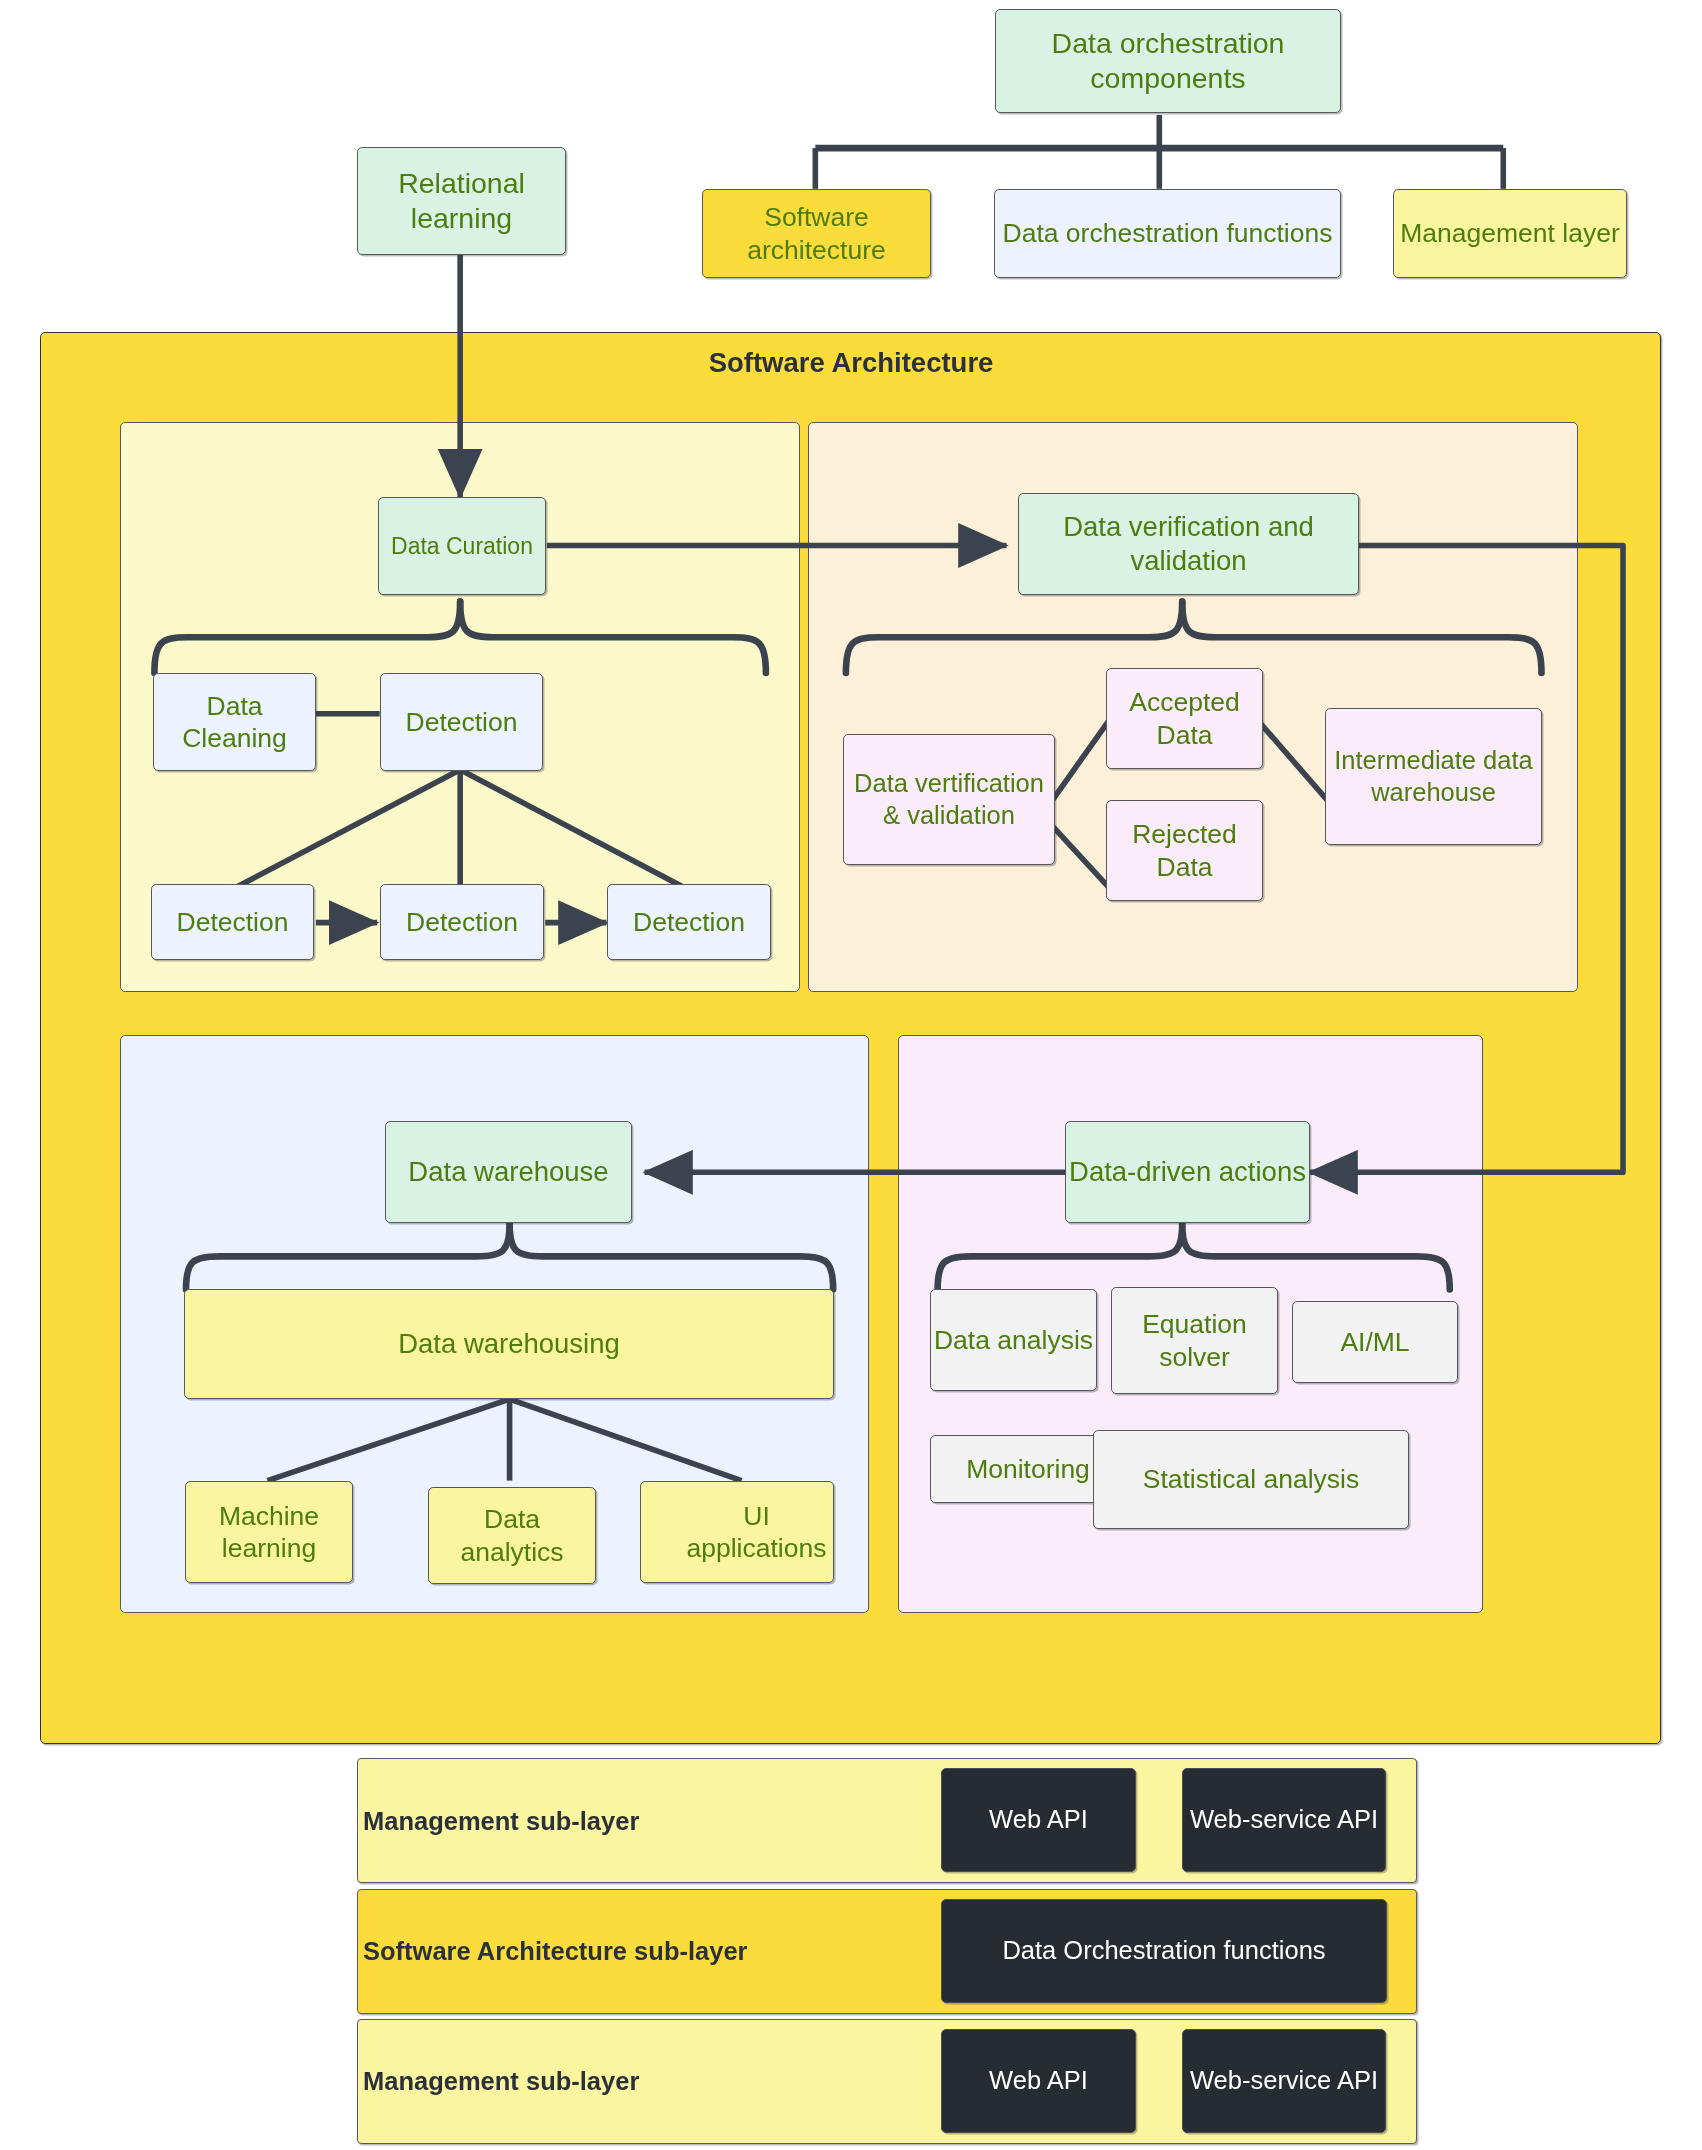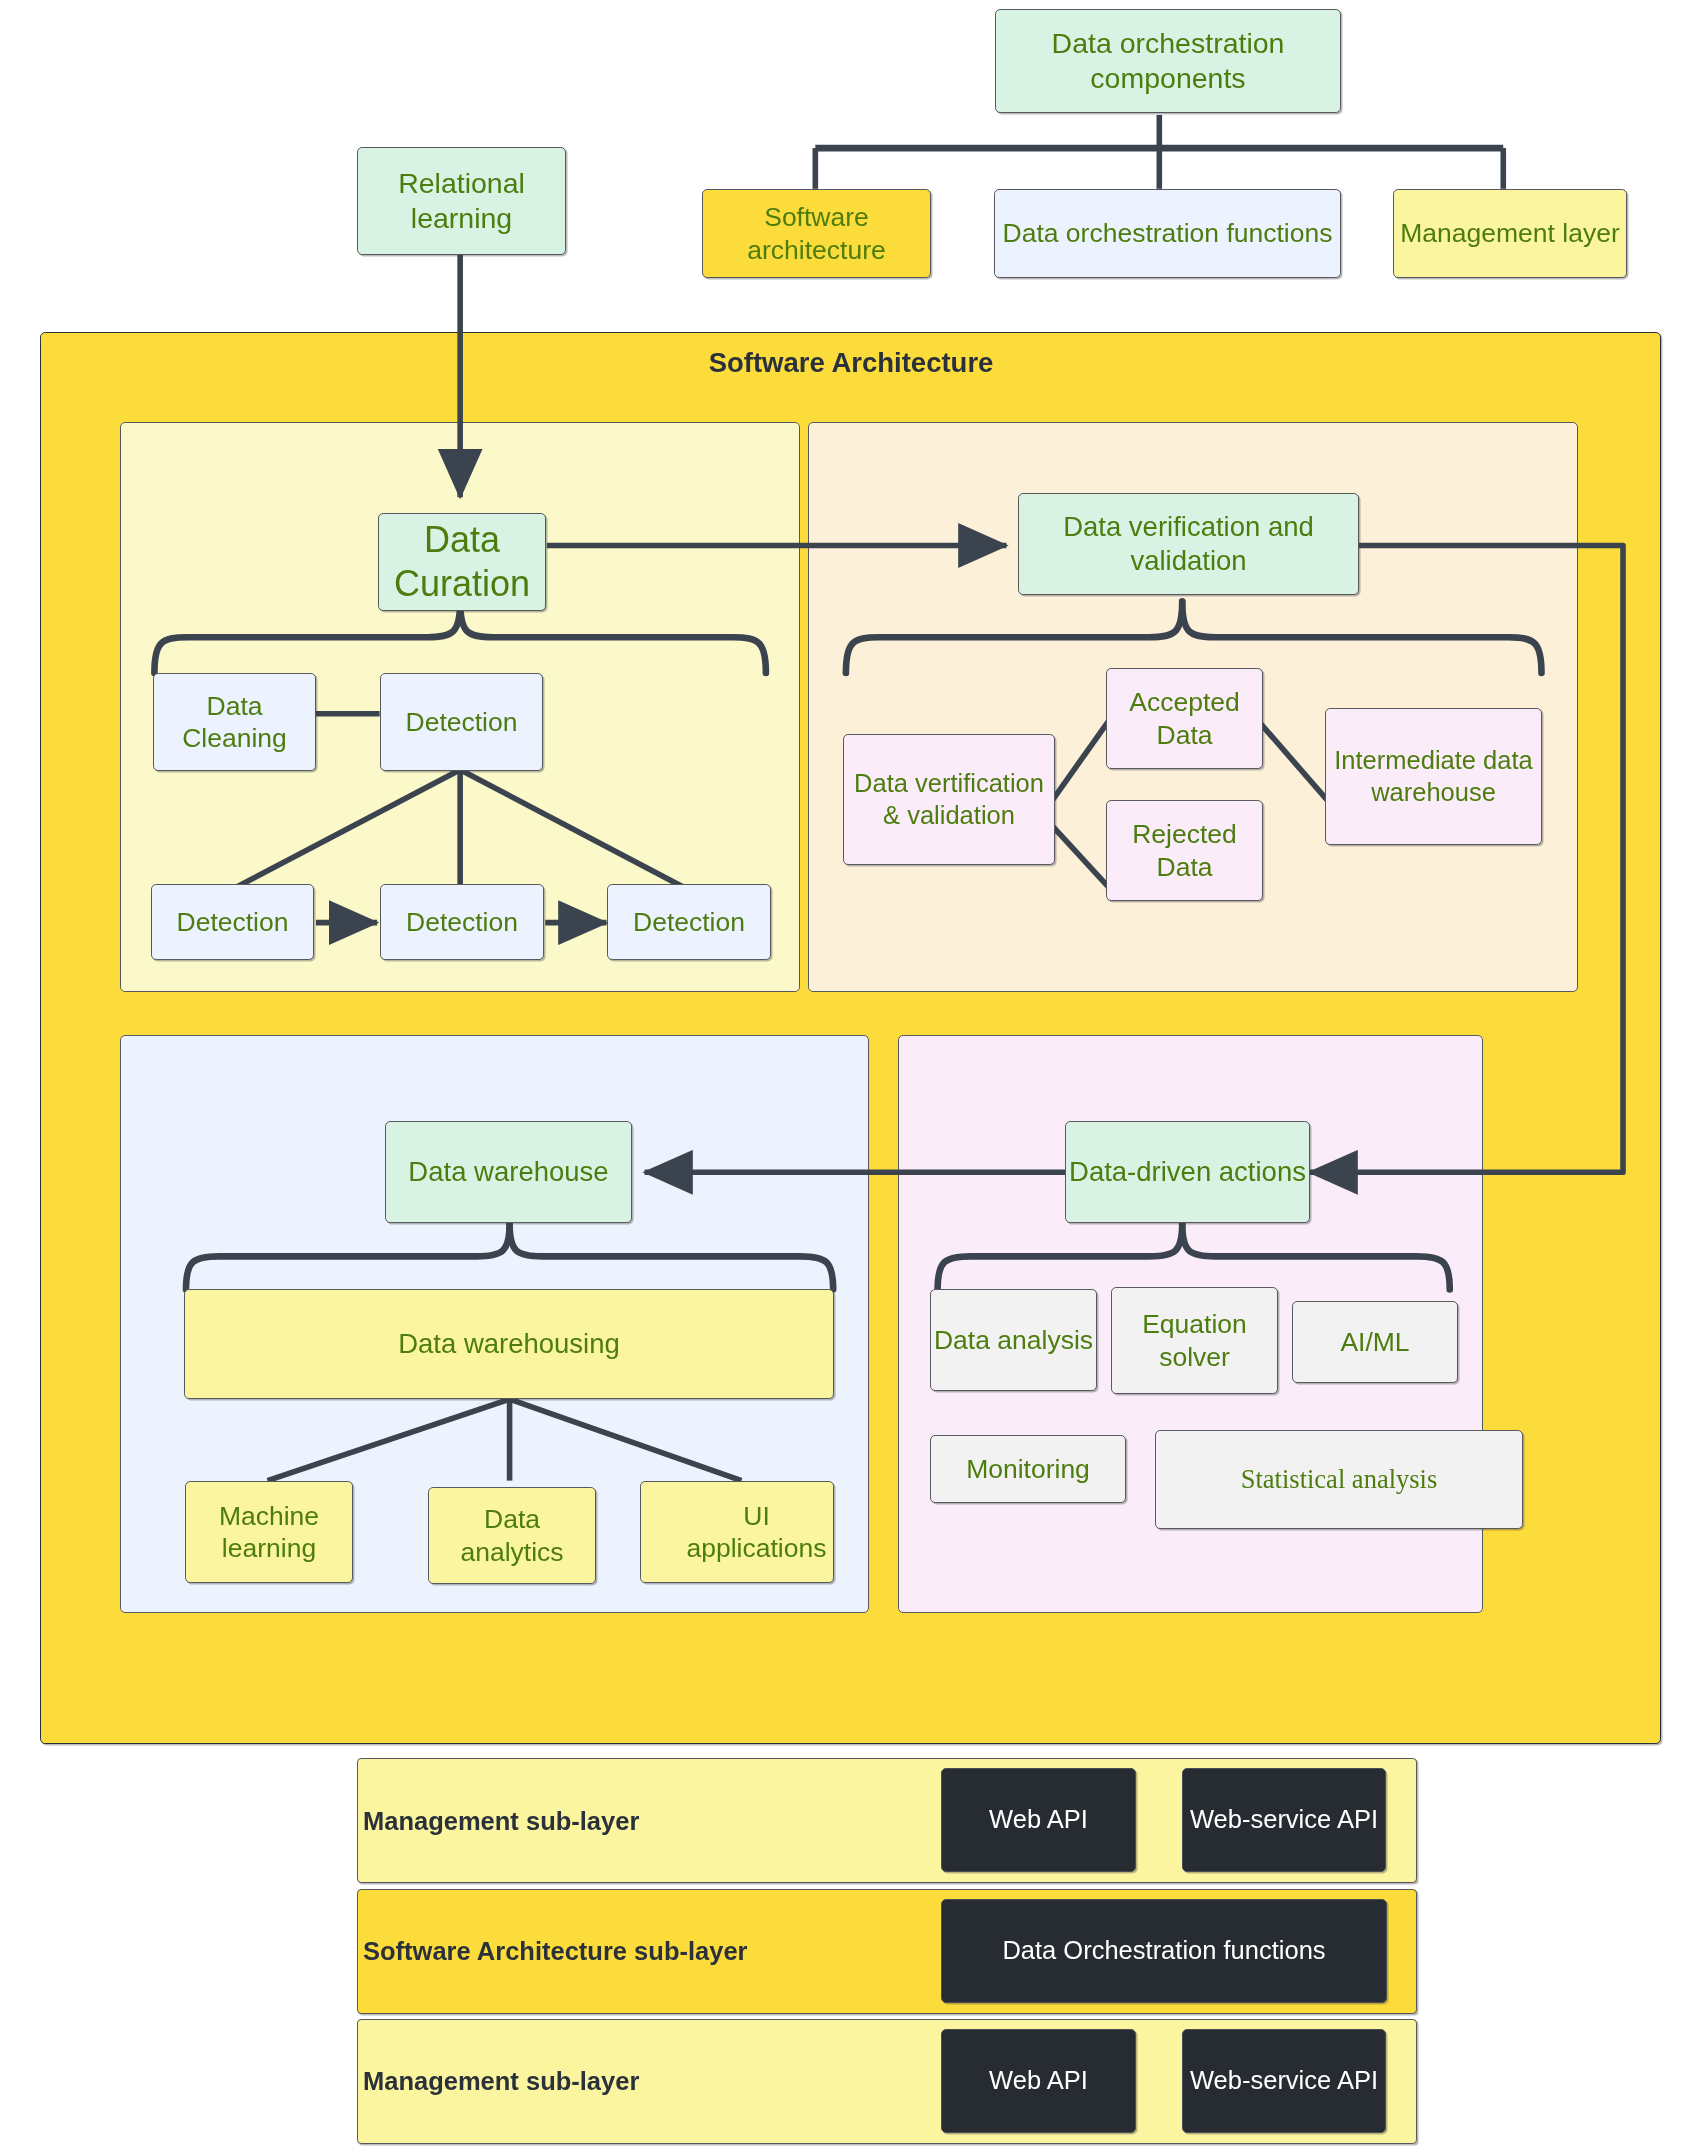--- a/index.html
+++ b/index.html
@@ -107,21 +107,21 @@
   </div>
 
   <div class="container yellowDeep" style="left:40px;top:332px;background:#fcdc3b;width:1621px;height:1412px;"></div>
 
   <div class="satitle" style="left:0;top:347px;font-size:27.5px;">
     <span>Software Architecture</span>
   </div>
 
   <div class="panel" style="left:120px;top:422px;width:680px;height:570px;background:#fbf9ca;"></div>
 
-  <div class="node mint" style="left:378px;top:497px;width:168px;height:98px;font-size:36px;margin-top:16px;">
+  <div class="node mint" style="left:378px;top:497px;width:168px;height:98px;font-size:23px;">
     <span>Data Curation</span>
   </div>
 
   <div class="node blue" style="left:153px;top:673px;width:163px;height:98px;font-size:26.5px;">
     <span>Data Cleaning</span>
   </div>
 
   <div class="node blue" style="left:380px;top:673px;width:163px;height:98px;font-size:26.5px;">
     <span>Detection</span>
   </div>
@@ -197,21 +197,21 @@
   </div>
 
   <div class="node gray" style="left:1292px;top:1301px;width:166px;height:82px;font-size:26.5px;">
     <span>AI/ML</span>
   </div>
 
   <div class="node gray" style="left:930px;top:1435px;width:196px;height:68px;font-size:26.5px;justify-content:center;">
     <span>Monitoring</span>
   </div>
 
-  <div class="node gray" style="left:1155px;top:1430px;width:368px;height:99px;font-size:26.5px;font-family:Liberation Serif, serif;">
+  <div class="node gray" style="left:1093px;top:1430px;width:316px;height:99px;font-size:26.5px;">
     <span>Statistical analysis</span>
   </div>
 
   <div class="node yellowSoft" style="left:357px;top:1758px;width:1060px;height:125px;border-radius:4.1px;justify-content:flex-start;"></div>
   <div class="rowlabel" style="left:363px;top:1807px;font-size:25.5px;">
     <span>Management sub-layer</span>
   </div>
   <div class="node dark" style="left:941px;top:1768px;width:195px;height:104px;font-size:25.5px;">
     <span>Web API</span>
   </div>

